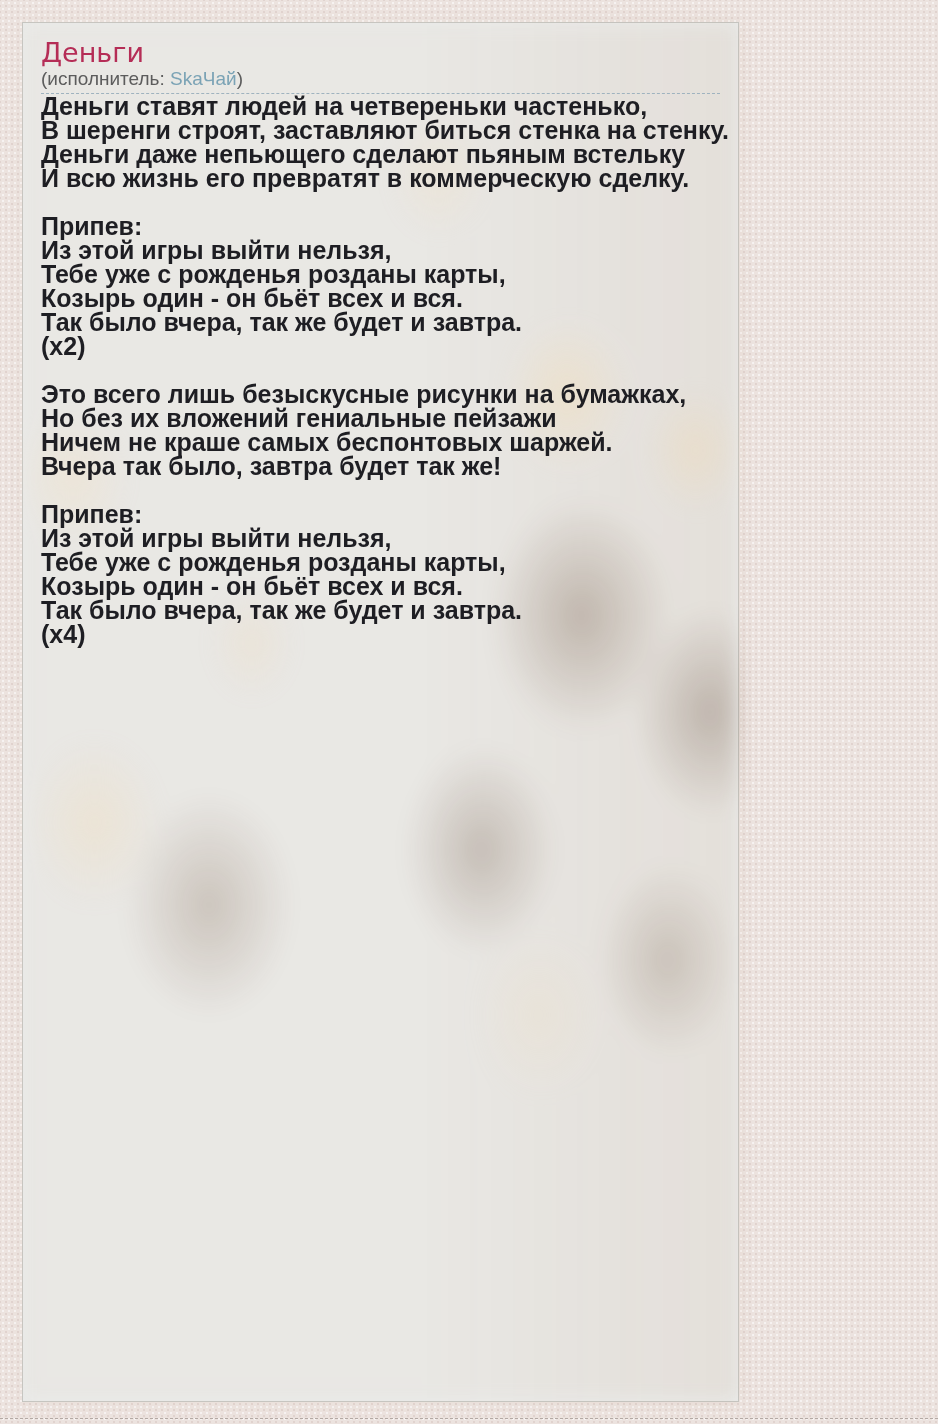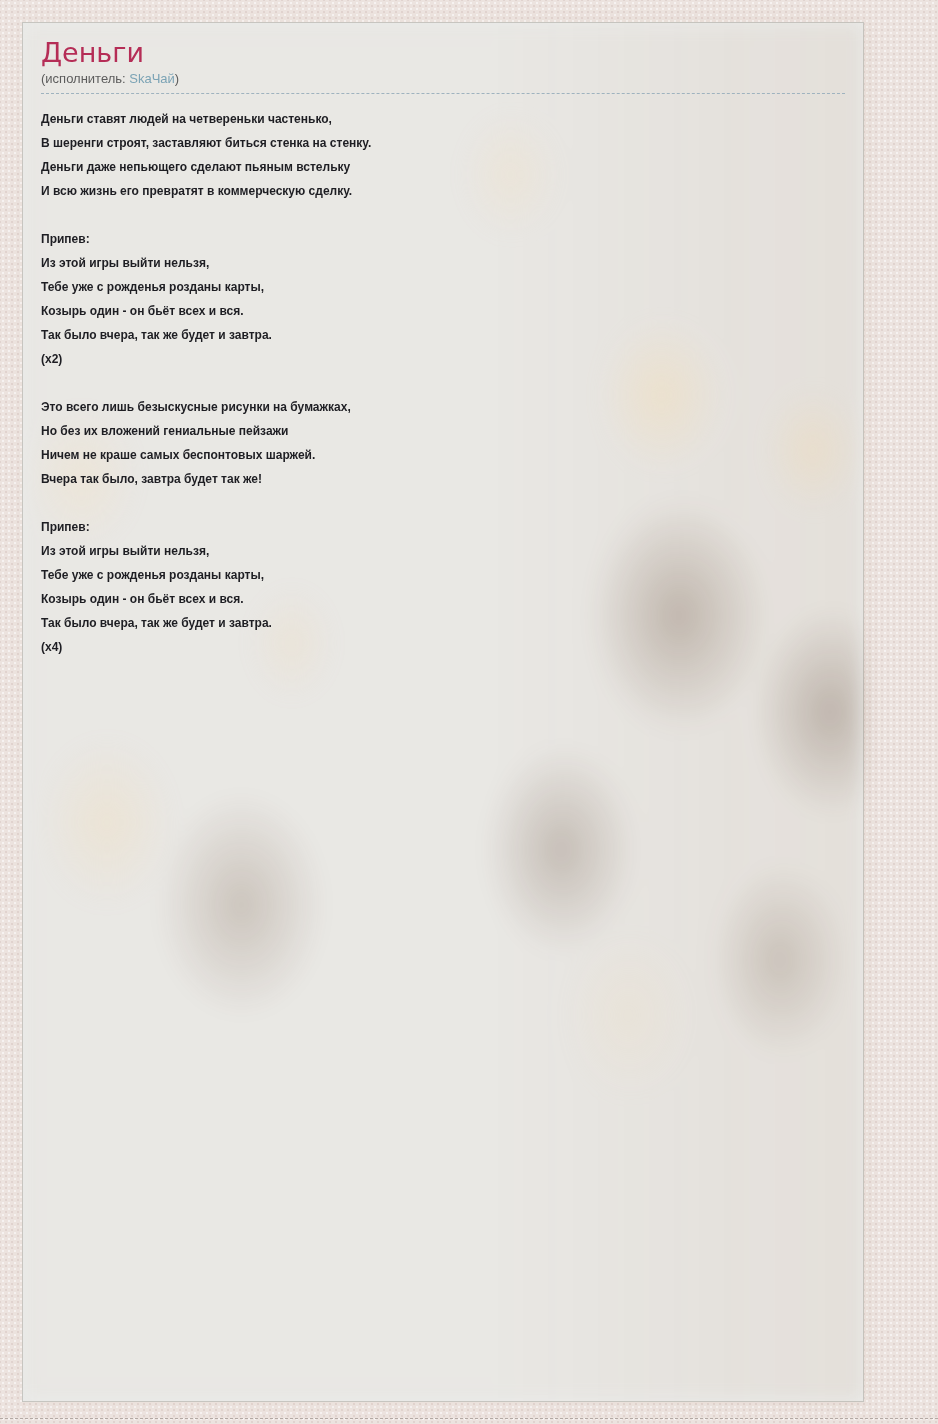--- a/index.html
+++ b/index.html
@@ -11,21 +11,21 @@
     background-image:
       radial-gradient(rgba(255,255,255,.55) 25%, transparent 27%),
       radial-gradient(rgba(197,176,168,.30) 25%, transparent 27%);
     background-size:6px 6px;
     background-position:0 0,3px 3px;
     font-family:"Liberation Sans", sans-serif;
   }
   .card{
     position:absolute;
     left:22px;top:22px;
-    width:842px;height:1380px;
+    width:717px;height:1380px;
     box-sizing:border-box;
     background:#ebeceb;
     border:1px solid #c6c6c2;
   }
   .card-art{
     position:absolute;inset:0;
     overflow:hidden;
     pointer-events:none;
     filter:blur(9px);
     background-image:
@@ -49,34 +49,33 @@
   }
   .song-title{
     margin:0;
     font-family:"DejaVu Sans", sans-serif;
     font-size:27px;
     line-height:32px;
     font-weight:500;
     color:#b52d56;
   }
   .artist-line{
-    font-size:13px;
+    font-size:19px;
     line-height:19px;
     color:#5c5c5c;
     padding-bottom:5px;
     border-bottom:1px dashed #9fb3bf;
   }
   .artist-link{
     color:#7ba3b5;
     text-decoration:none;
     cursor:pointer;
   }
   .lyrics{
-    margin-top:13px;
-    font-size:12px;
+    font-size:25px;
     line-height:24px;
     font-weight:bold;
     color:#1e1e23;
   }
   .stanza{
     white-space:pre;
     margin:0 0 24px 0;
   }
   .bottom-rule{
     position:absolute;

